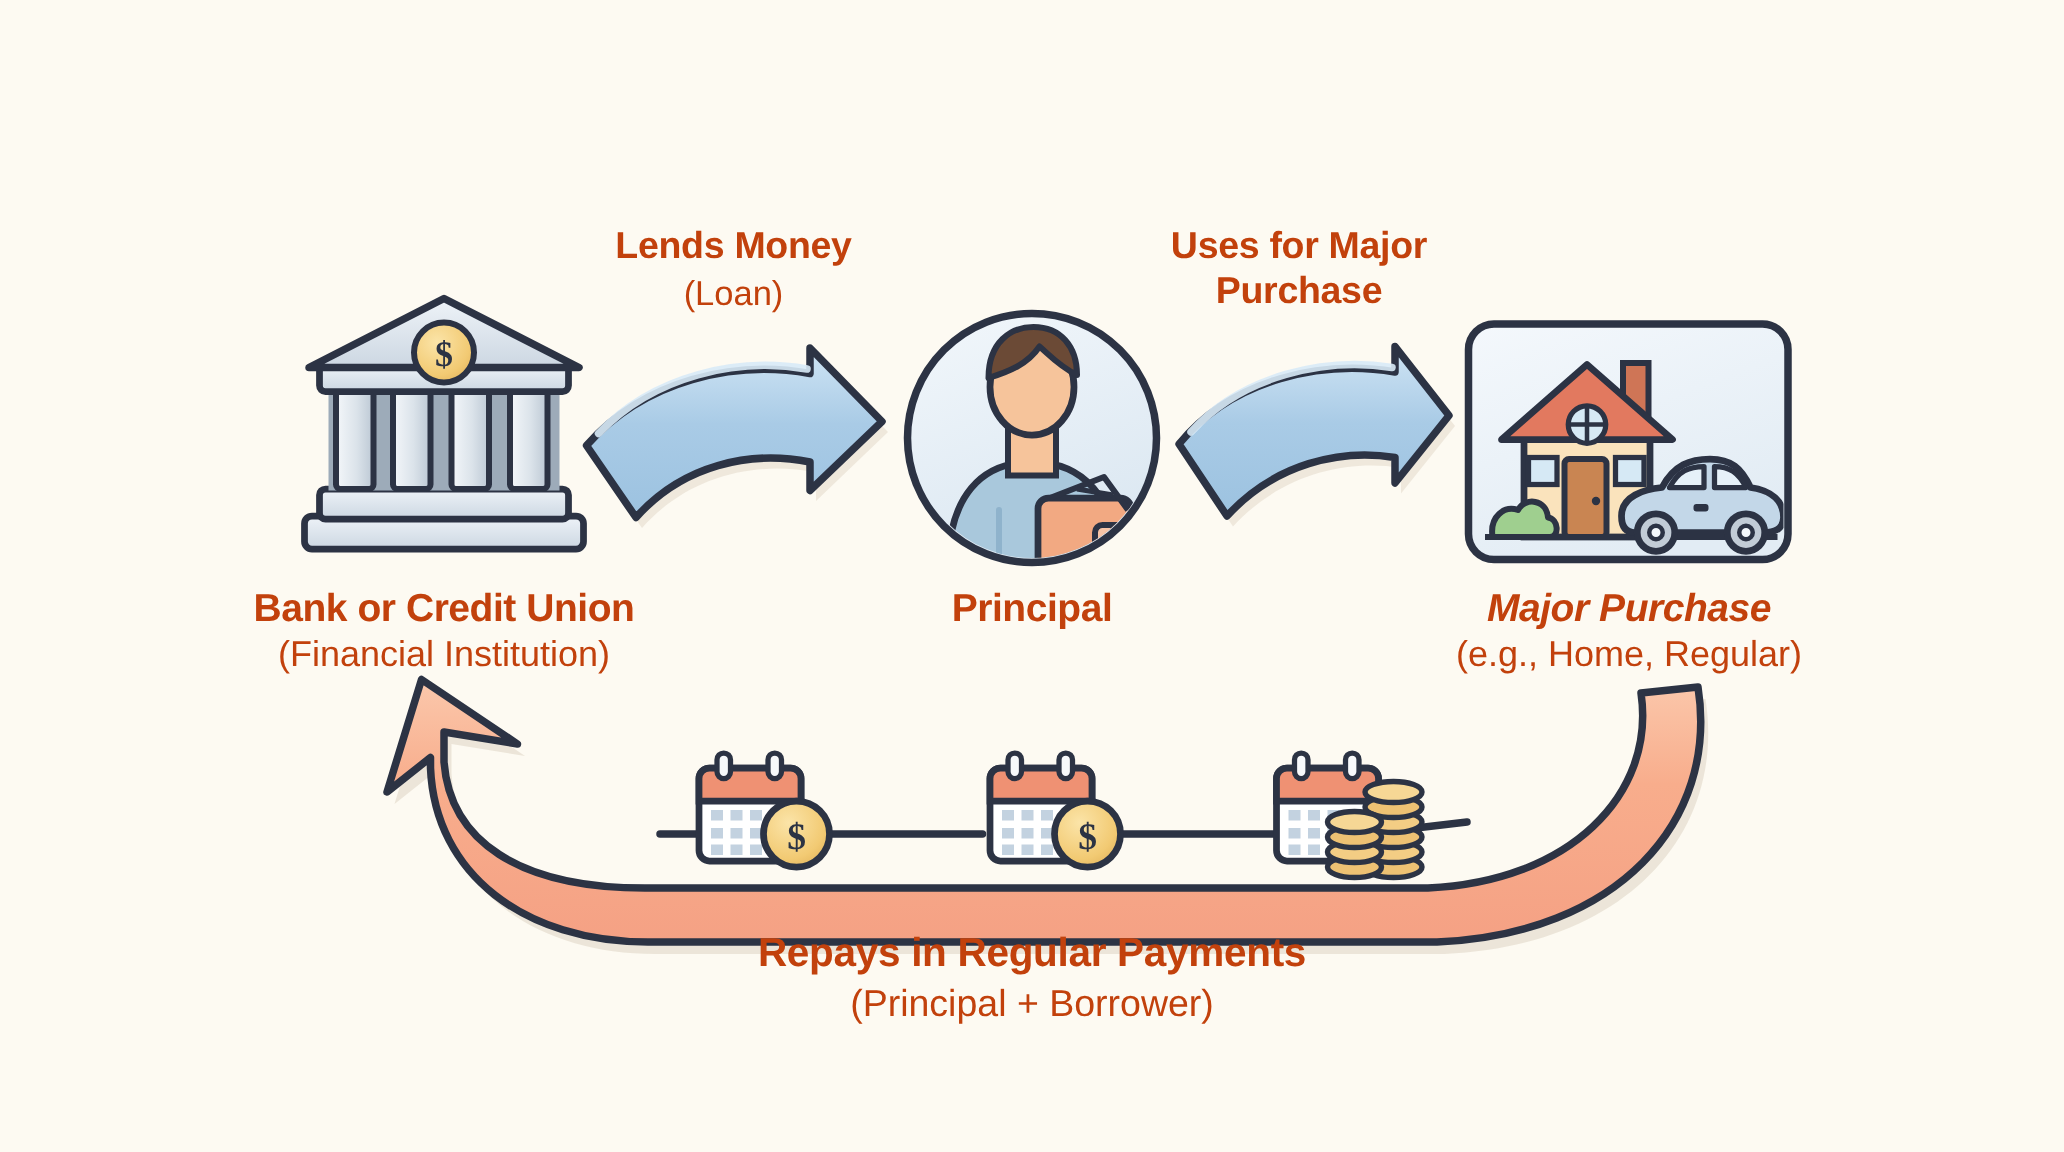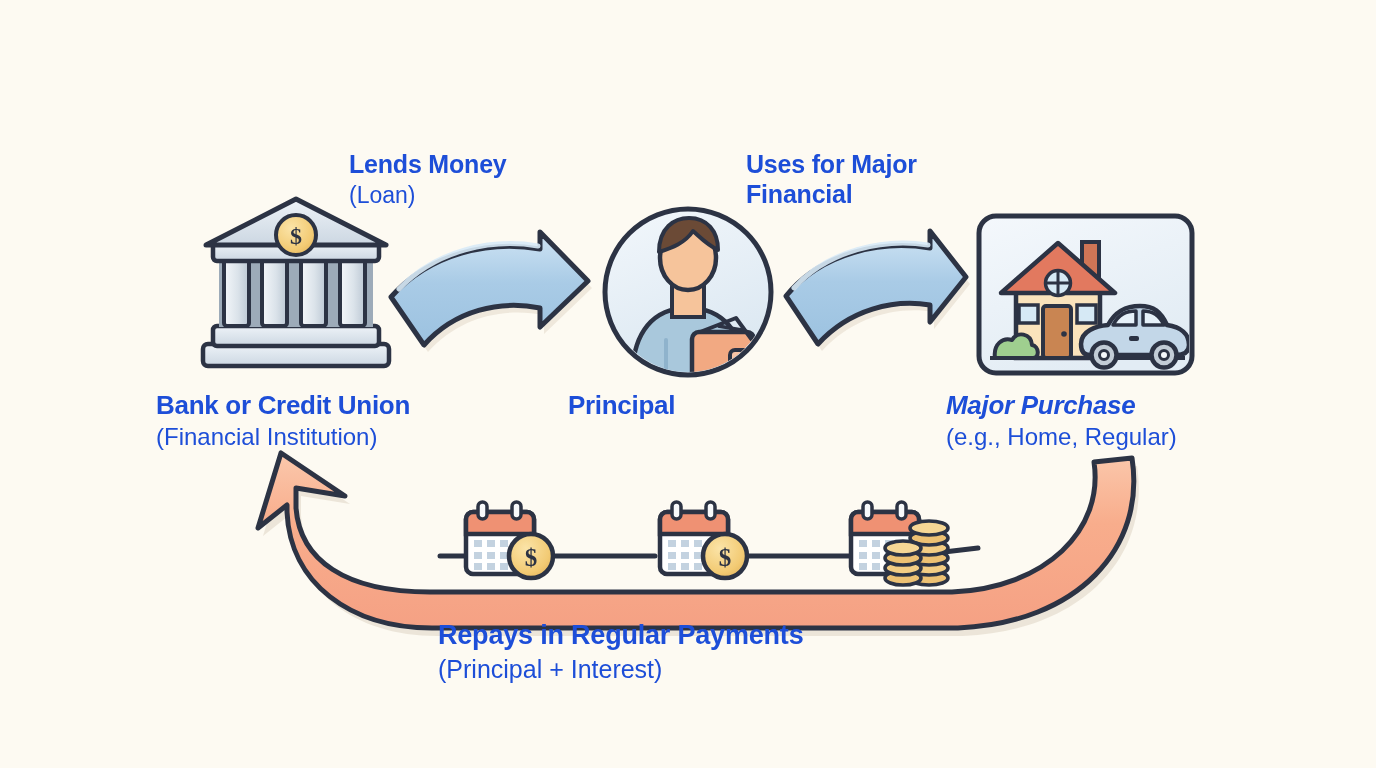--- a/index.html
+++ b/index.html
@@ -14,21 +14,22 @@
     width:1376px; height:768px;
     background:#FDFAF2;
   }
   #stage > svg.layer{
     position:absolute; left:0; top:0;
     width:1376px; height:768px;
     pointer-events:none;
   }
   .txt{
     position:absolute;
-    color:#1d4ed8;
+    text-align:center;
+    color:#c2410c;
     line-height:1.18;
     white-space:pre-line;
   }
   .t-edge-main{ font-weight:bold; font-size:25px; letter-spacing:-0.2px;}
   .t-edge-sub { font-weight:normal; font-size:23px; }
   .t-node-main{ font-weight:bold; font-size:26px; letter-spacing:-0.3px;}
   .t-node-sub { font-weight:normal; font-size:24px; }
   .t-bottom-main{ font-weight:bold; font-size:27px; letter-spacing:-0.2px;}
   .t-bottom-sub { font-weight:normal; font-size:25px; }
 </style>
@@ -301,26 +302,26 @@
           <ellipse cx="903" cy="548" rx="18" ry="7" fill="#f6d795"></ellipse>
         </g>
       </g>
     </g>
   </svg>
 
   <div class="txt t-edge-main" style="left:349px; top:150px; width:280px;">Lends Money</div>
   <div class="txt t-edge-sub" style="left:349px; top:182px; width:280px;">(Loan)</div>
 
   <div class="txt t-edge-main" style="left:746px; top:150px; width:240px;">Uses for Major
-Financial</div>
+Purchase</div>
 
   <div class="txt t-node-main" style="left:156px; top:390px; width:280px;">Bank or Credit Union</div>
   <div class="txt t-node-sub" style="left:156px; top:423px; width:280px;">(Financial Institution)</div>
 
   <div class="txt t-node-main" style="left:568px; top:390px; width:240px;">Principal</div>
 
   <div class="txt t-node-main" style="left:946px; top:390px; width:280px;font-style:italic;">Major Purchase</div>
   <div class="txt t-node-sub" style="left:946px; top:423px; width:280px;">(e.g., Home, Regular)</div>
 
   <div class="txt t-bottom-main" style="left:438px; top:620px; width:500px;">Repays in Regular Payments</div>
-  <div class="txt t-bottom-sub" style="left:438px; top:655px; width:500px;">(Principal + Interest)</div>
+  <div class="txt t-bottom-sub" style="left:438px; top:655px; width:500px;">(Principal + Borrower)</div>
 
 </div>
 
 </body></html>

